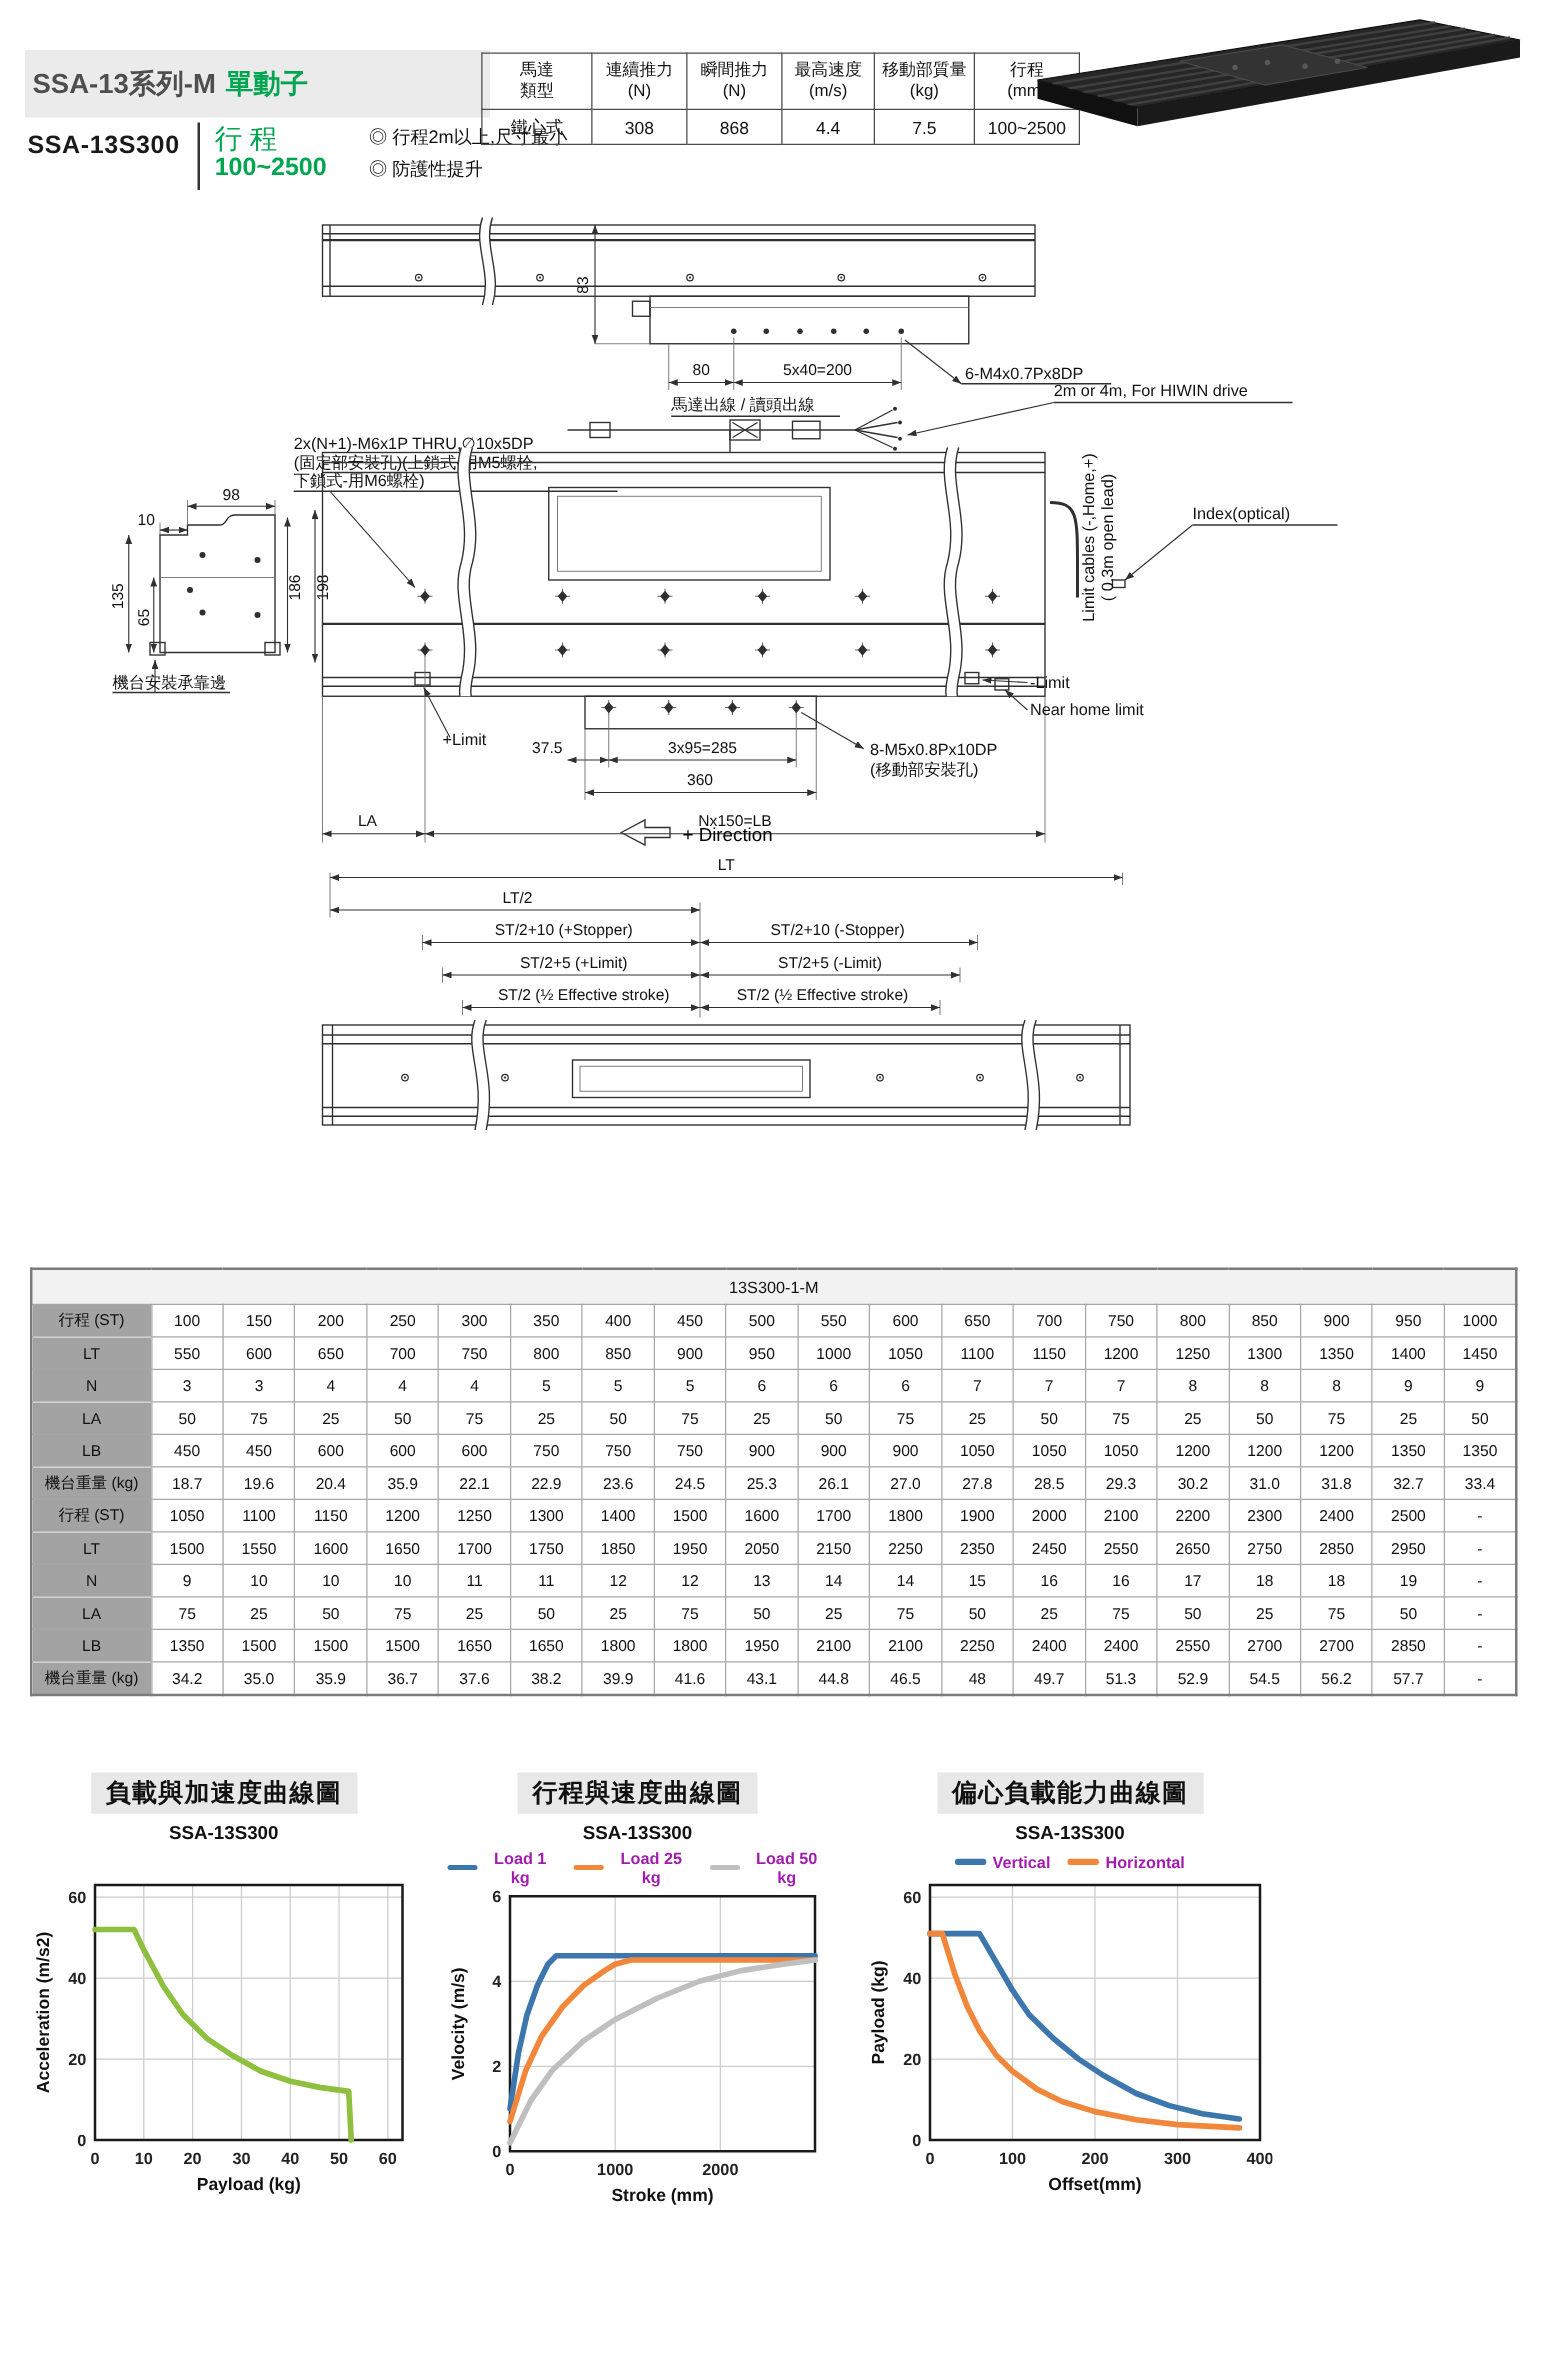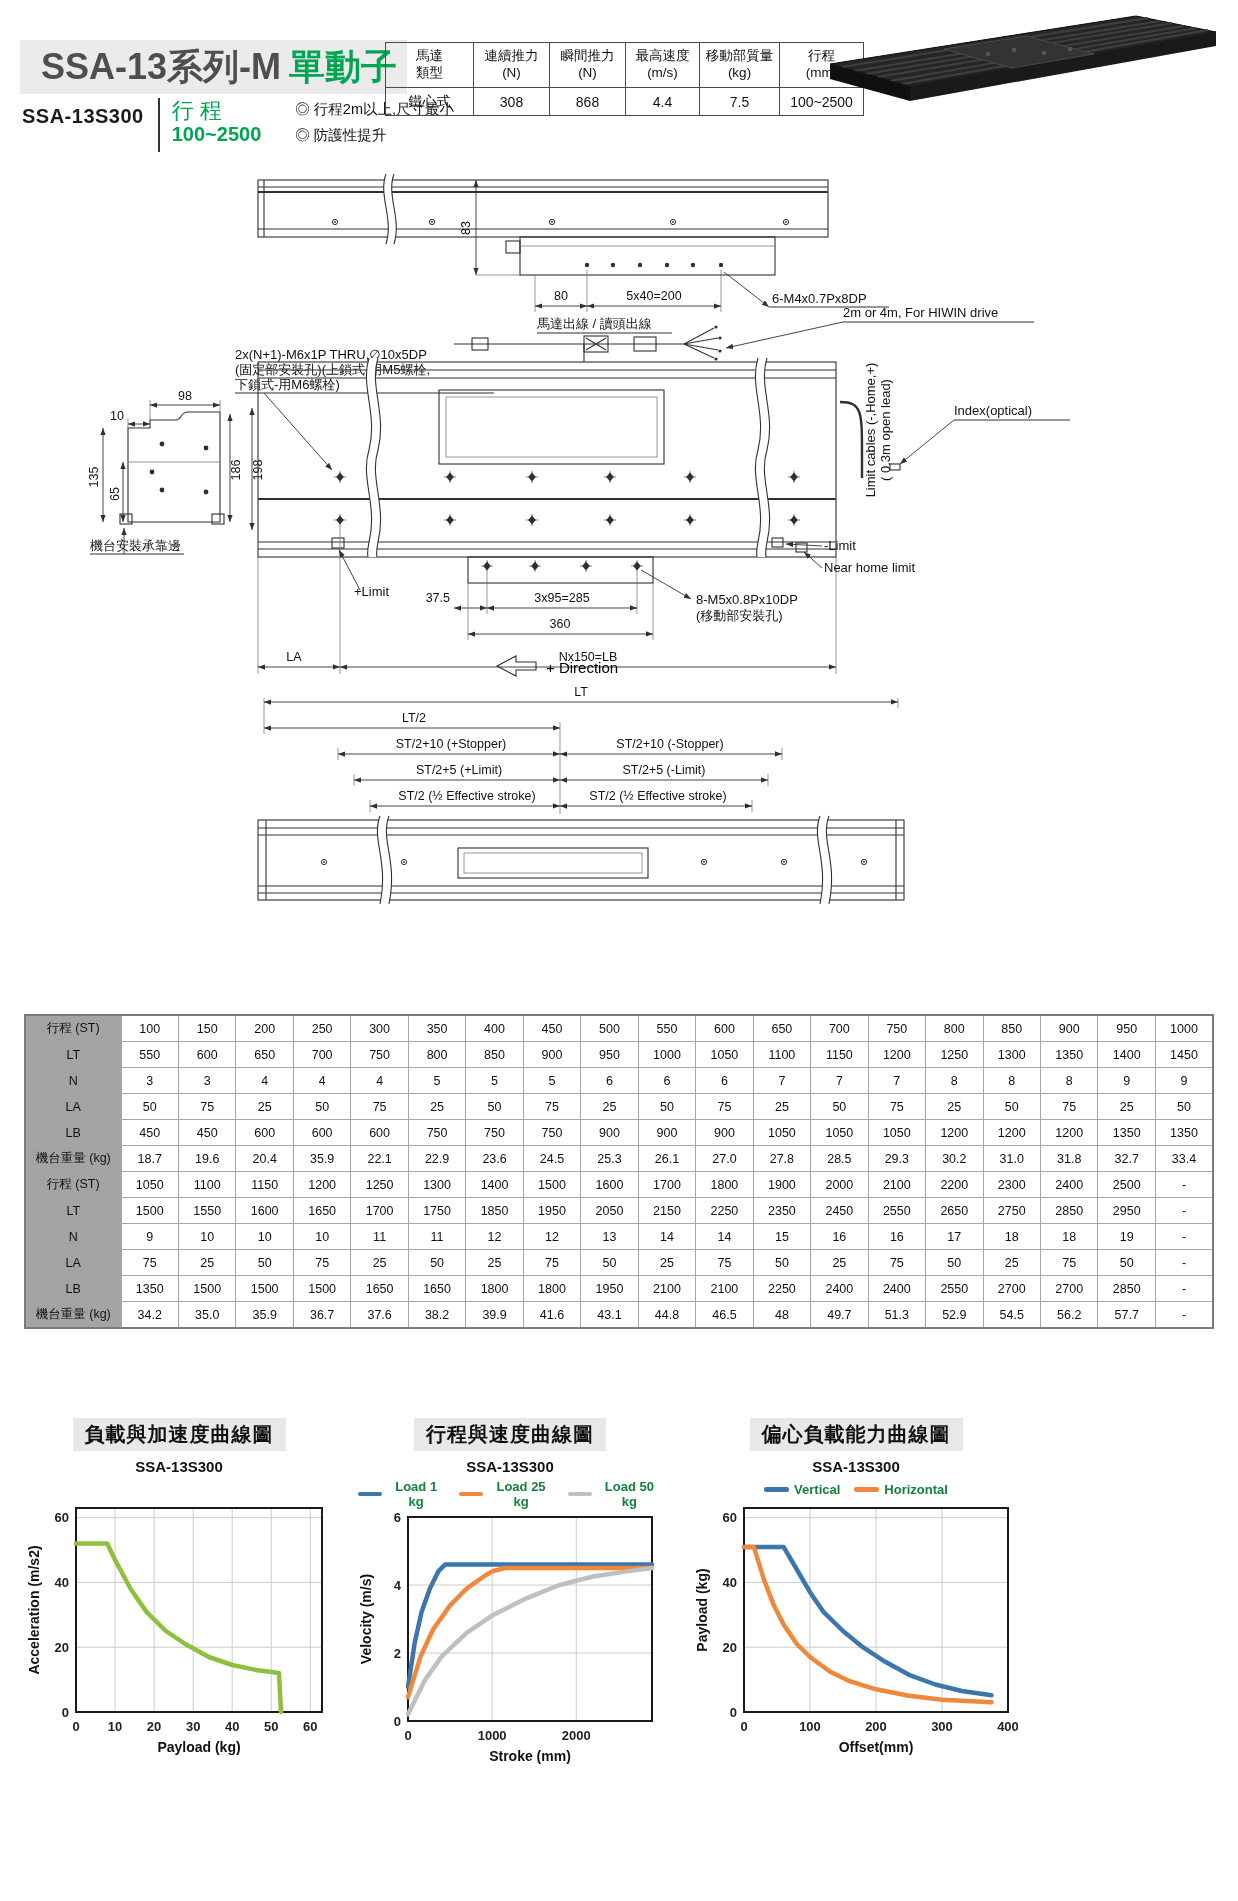--- a/index.html
+++ b/index.html
@@ -2,21 +2,21 @@
 <html><head>
 <meta charset="utf-8">
 <title>SSA-13系列-M 單動子</title>
 <style>
   html,body{margin:0;padding:0;background:#fff;}
   body{width:1238px;height:1901px;position:relative;font-family:"Liberation Sans",sans-serif;color:#111;overflow:hidden;}
   #page{position:absolute;inset:0;}
 
   
   .title-band{position:absolute;left:20px;top:40px;width:366px;height:54px;background:#ebebeb;
-    font-size:36px;font-weight:bold;line-height:54px;white-space:nowrap;color:#4e4e4e;padding-left:21px;}
+    font-size:22px;font-weight:bold;line-height:54px;white-space:nowrap;color:#4e4e4e;padding-left:6px;}
   .title-band .accent{color:#00a551;margin-left:8px;}
   .model-row{position:absolute;left:22px;top:98px;display:flex;align-items:flex-start;}
   .model{font-size:20px;font-weight:bold;color:#1a1a1a;padding-top:7px;letter-spacing:0.5px;}
   .vbar{width:2px;height:54px;background:#333;margin:0 12px 0 14px;}
   .stroke-col{display:flex;flex-direction:column;line-height:1.15;}
   .stroke-col .s1{font-size:22px;color:#00a551;letter-spacing:6px;}
   .stroke-col .s2{font-size:20px;font-weight:bold;color:#00a551;}
   .features{margin-left:34px;padding-top:2px;font-size:14.5px;color:#111;}
   .features p{margin:0 14px 7px 0;}
 
@@ -48,21 +48,21 @@
   
   .chart{position:absolute;top:1418px;text-align:center;}
   #c0{left:26px;width:306px;}
   #c1{left:358px;width:304px;}
   #c2{left:694px;width:324px;}
   .c-title{display:inline-block;background:#e8e8e8;padding:3px 12px;font-size:20px;font-weight:bold;letter-spacing:1px;}
   .c-sub{font-size:15px;font-weight:600;margin-top:7px;}
   .c-leg{display:flex;justify-content:center;align-items:center;gap:14px;min-height:21px;margin-top:4px;}
   .c-leg .it{display:flex;align-items:center;gap:5px;}
   .c-leg .mk{display:inline-block;width:25px;height:4.5px;border-radius:2px;}
-  .c-leg .tx{font-size:13px;font-weight:bold;color:#15803d;}
+  .c-leg .tx{font-size:13px;font-weight:bold;color:#a21caf;}
   .tick{font:bold 13px "Liberation Sans",sans-serif;fill:#222;}
   .axl{font:bold 14px "Liberation Sans",sans-serif;fill:#111;}
   .grid{stroke:#cccccc;stroke-width:1;}
   .pbox{fill:none;stroke:#1a1a1a;stroke-width:2;}
   .ser{fill:none;stroke-width:4.5;stroke-linejoin:round;stroke-linecap:round;}
 
   
   .notes{position:absolute;left:24px;top:1786px;width:1160px;}
   .notes p{margin:0 0 15px 0;font-size:15px;font-weight:600;color:#111;}
 </style>
@@ -402,20 +402,23 @@
         <col>
         <col>
         <col>
         <col>
         <col>
         <col>
         <col>
         <col>
     </colgroup>
     <tbody>
+      <tr class="ttl">
+        <td colspan="20">13S300-1-M</td>
+      </tr>
     <tr>
           <td class="lbl">行程 (ST)</td>
           <td>100</td>
           <td>150</td>
           <td>200</td>
           <td>250</td>
           <td>300</td>
           <td>350</td>
           <td>400</td>
           <td>450</td>

